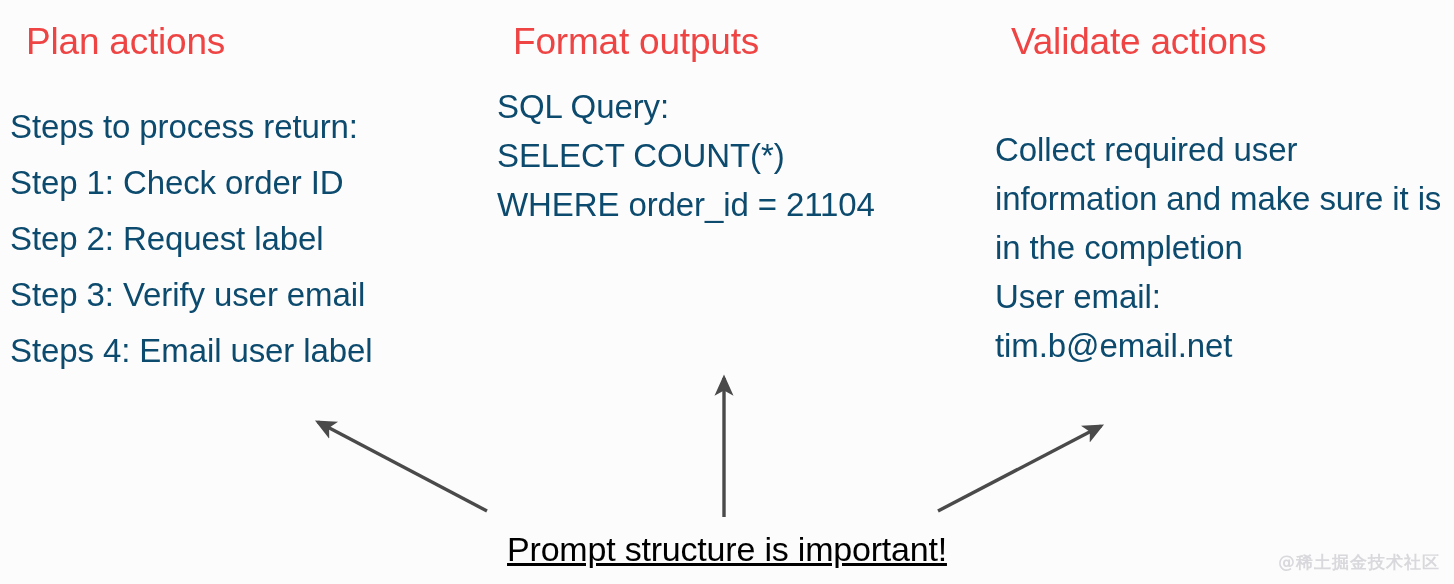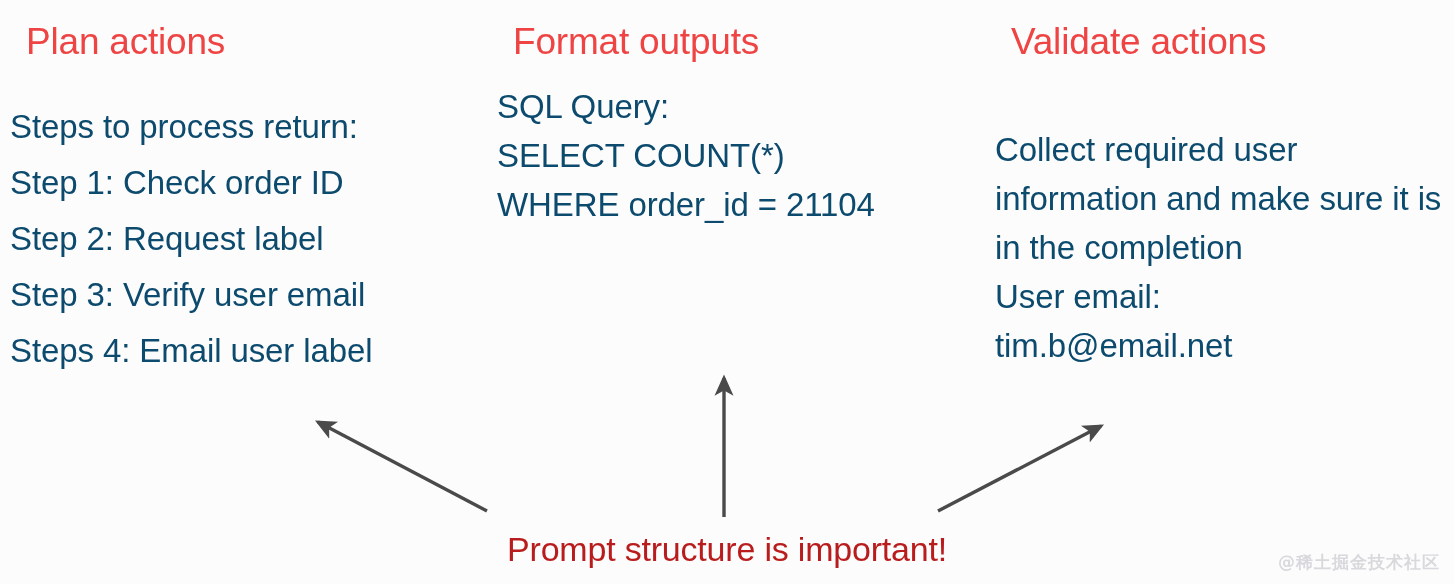--- a/index.html
+++ b/index.html
@@ -60,21 +60,22 @@
   .caption {
     position: absolute;
     left: 0;
     right: 0;
     top: 527px;
     text-align: center;
     font-size: 34px;
     font-weight: 400;
     line-height: 44px;
     letter-spacing: -0.2px;
-    color: #b91c1c;
+    color: #000000;
+    text-decoration: underline;
   }
 
   #arrows {
     position: absolute;
     left: 0;
     top: 0;
     width: 1454px;
     height: 584px;
     pointer-events: none;
   }

